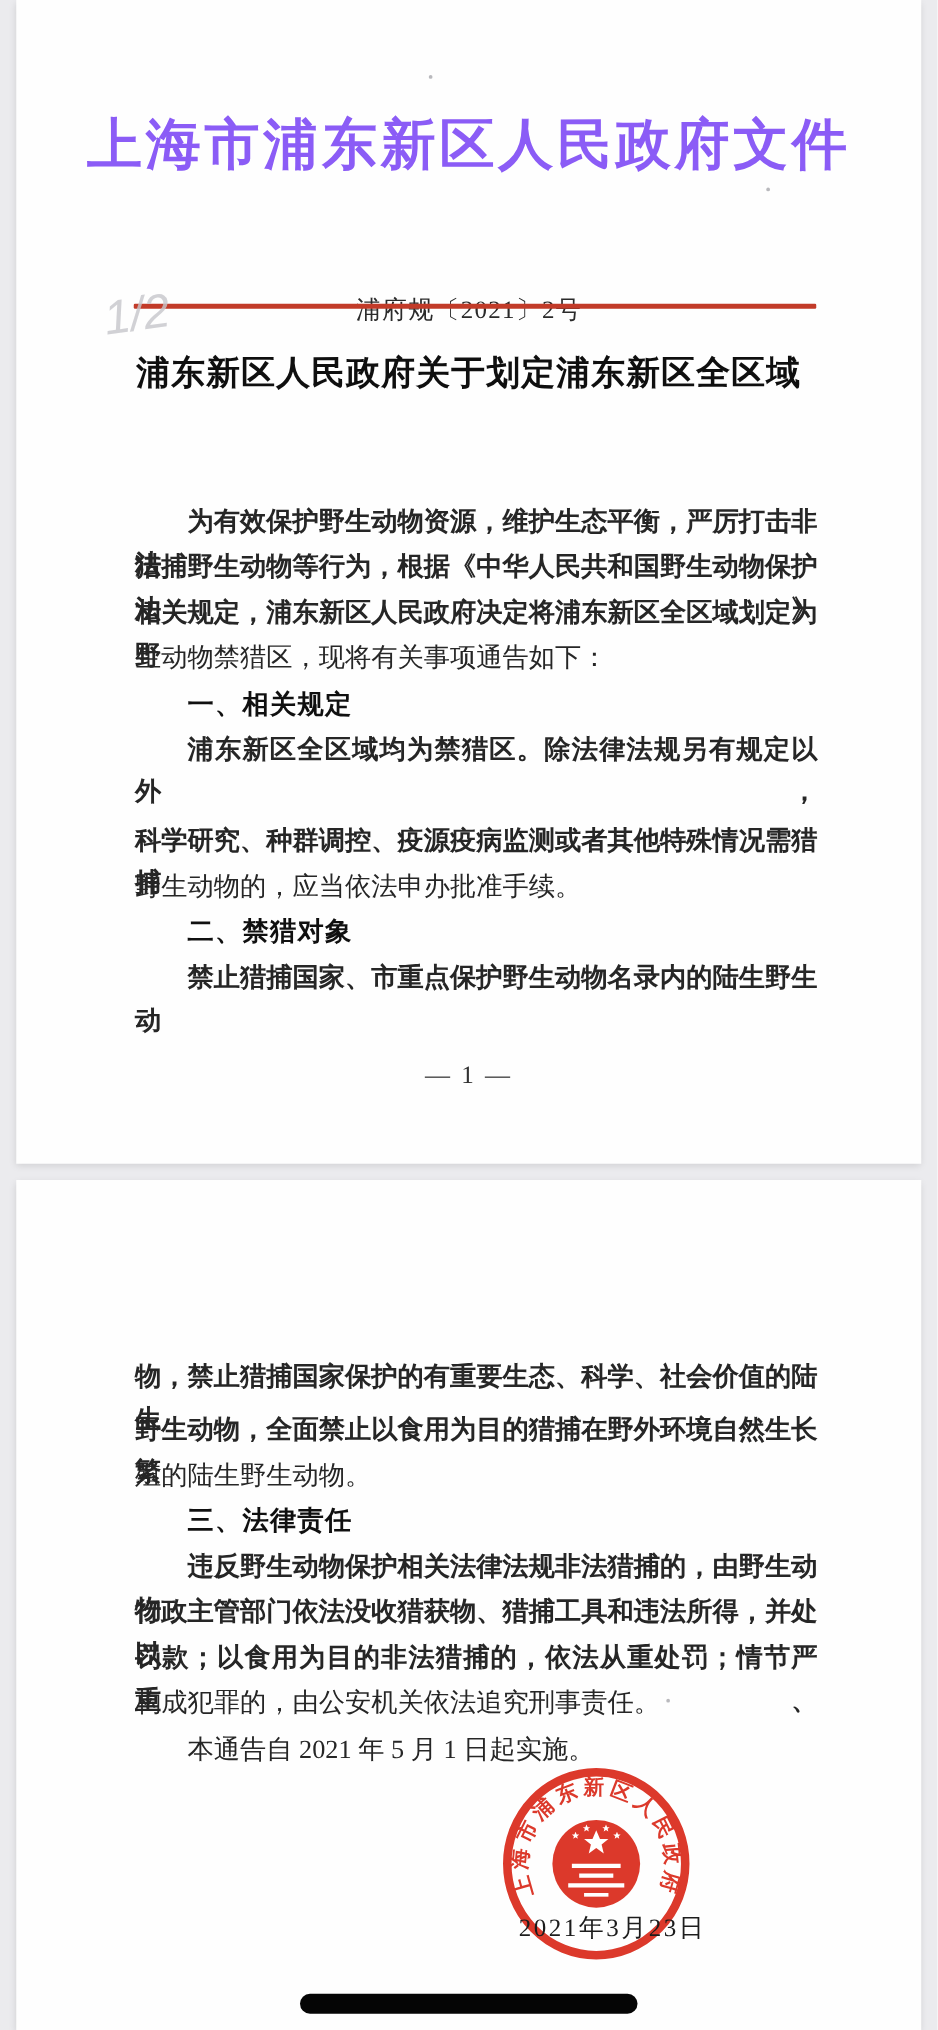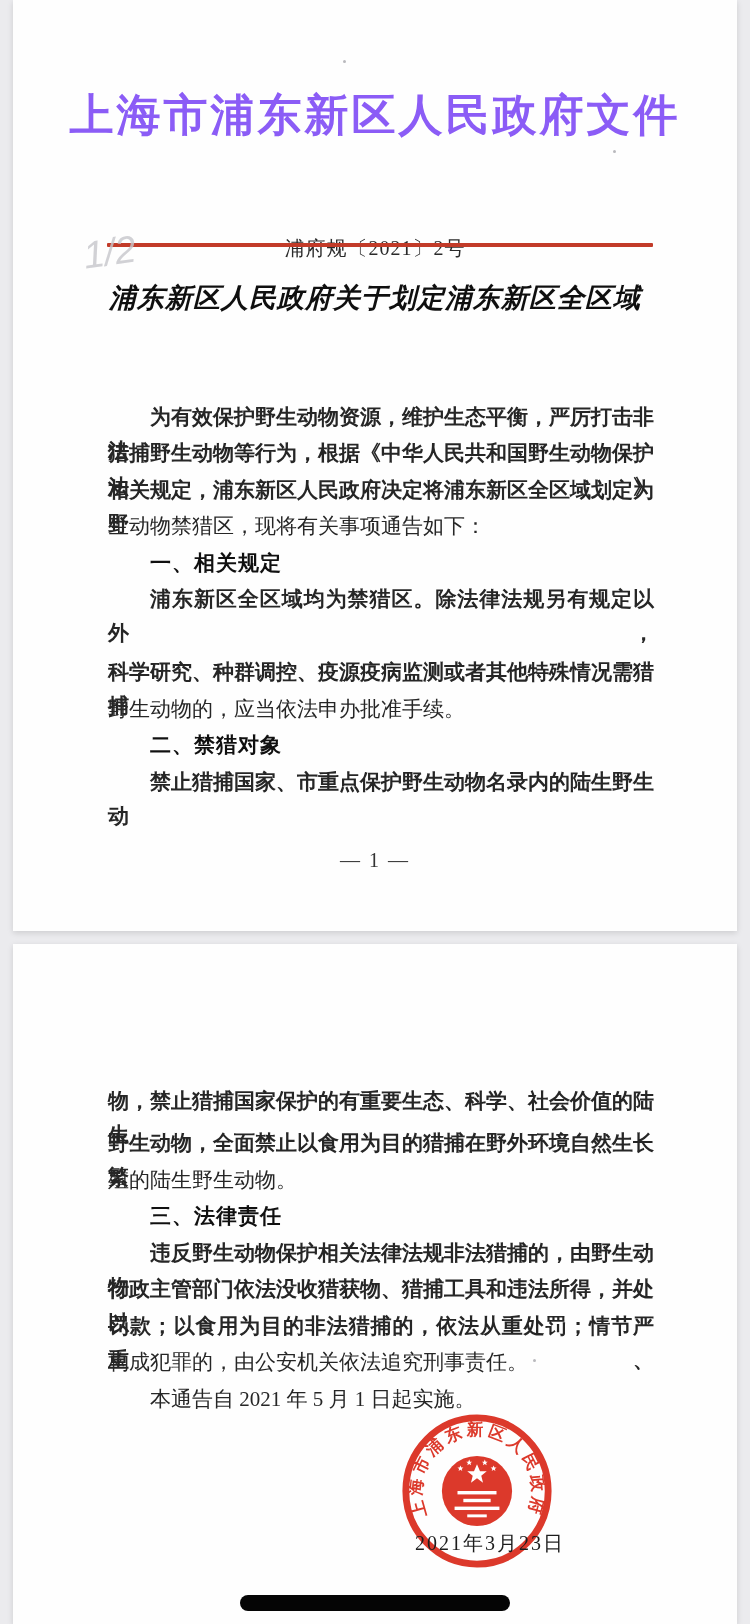--- a/index.html
+++ b/index.html
@@ -31,21 +31,20 @@
   .watermark{
     position:absolute;top:228px;left:70px;width:70px;height:46px;
     font-family:"Liberation Sans","DejaVu Sans",sans-serif;
     font-size:38px;line-height:46px;color:#c7c7cc;opacity:.8;
     transform:rotate(-8deg);font-style:italic;
   }
   .doc-title{
     position:absolute;left:0;width:100%;height:40px;line-height:40px;
     text-align:center;font-size:27px;font-weight:700;color:#0f0f0f;
     letter-spacing:1px;
-    font-style:italic;
   }
   .t1{top:278px;} .t2{top:318px;}
 
   .line{
     position:absolute;left:95px;width:546px;height:34px;line-height:34px;
     font-size:21px;color:#262626;white-space:nowrap;
   }
   .just{text-align:justify;text-align-last:justify;white-space:normal;font-weight:bold;}
   .indent{text-indent:42px;}
   .heading{font-weight:700;color:#101010;text-indent:42px;letter-spacing:1px;}

